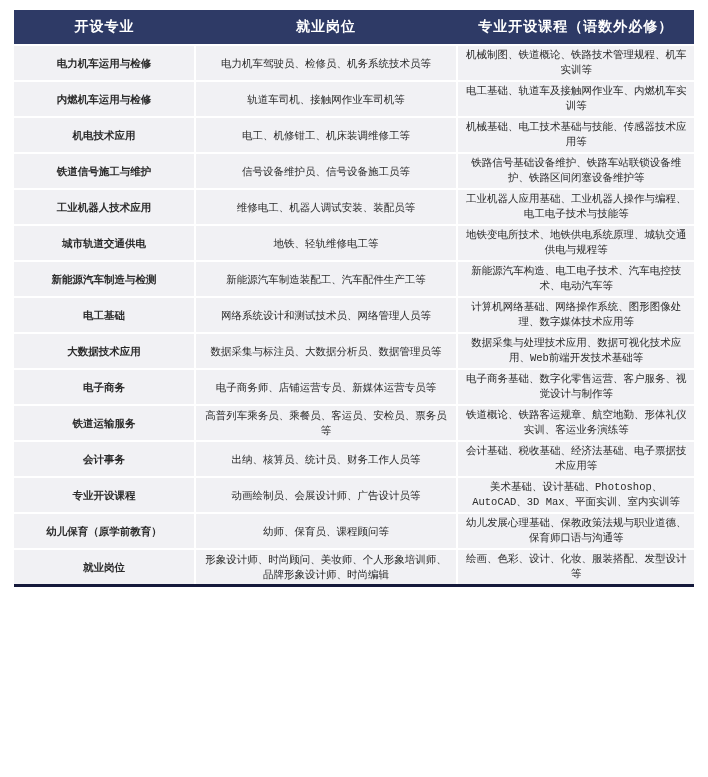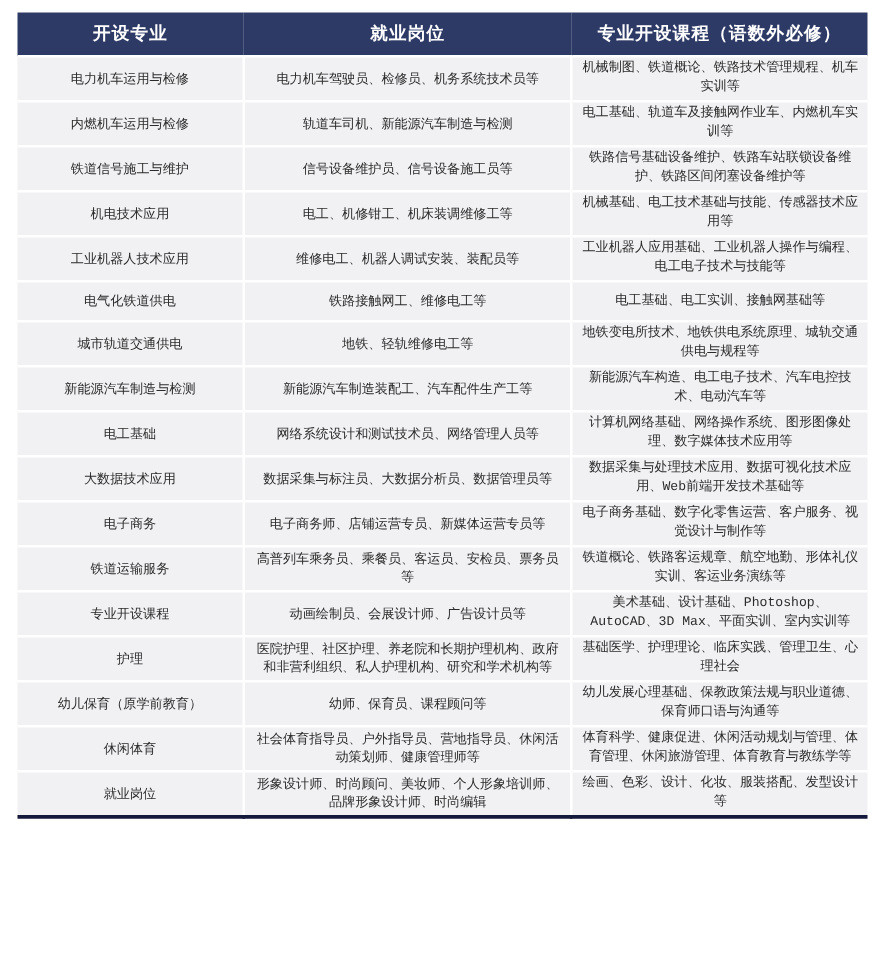--- a/index.html
+++ b/index.html
@@ -36,21 +36,21 @@
     background: #f1f1f4;
     color: #2b2b2b;
     font-size: 10.5px;
     line-height: 15px;
     text-align: center;
     vertical-align: middle;
     border: 2px solid #ffffff;
     padding: 2px 6px;
     height: 32px;
   }
-  tbody tr td:first-child { border-left: none; font-weight: normal; }
+  tbody tr td:first-child { border-left: none; font-weight: bold; }
   tbody tr td:last-child { border-right: none; font-family: Liberation Mono, monospace; }
   tbody tr:first-child td { border-top: 2px solid #ffffff; }
   tbody tr:last-child td { border-bottom: none; }
   col.c-major { width: 26.6%; }
   col.c-jobs  { width: 38.6%; }
   col.c-courses { width: 34.8%; }
 </style>
 </head>
 <body>
 
@@ -69,42 +69,37 @@
       </tr>
     </thead>
     <tbody>
         <tr>
     <td>电力机车运用与检修</td>
     <td>电力机车驾驶员、检修员、机务系统技术员等</td>
     <td>机械制图、铁道概论、铁路技术管理规程、机车实训等</td>
   </tr>
         <tr>
     <td>内燃机车运用与检修</td>
-    <td>轨道车司机、新能源汽车制造与检测</td>
+    <td>轨道车司机、接触网作业车司机等</td>
     <td>电工基础、轨道车及接触网作业车、内燃机车实训等</td>
+  </tr>
+        <tr>
+    <td>机电技术应用</td>
+    <td>电工、机修钳工、机床装调维修工等</td>
+    <td>机械基础、电工技术基础与技能、传感器技术应用等</td>
   </tr>
         <tr>
     <td>铁道信号施工与维护</td>
     <td>信号设备维护员、信号设备施工员等</td>
     <td>铁路信号基础设备维护、铁路车站联锁设备维护、铁路区间闭塞设备维护等</td>
   </tr>
         <tr>
-    <td>机电技术应用</td>
-    <td>电工、机修钳工、机床装调维修工等</td>
-    <td>机械基础、电工技术基础与技能、传感器技术应用等</td>
-  </tr>
-        <tr>
     <td>工业机器人技术应用</td>
     <td>维修电工、机器人调试安装、装配员等</td>
     <td>工业机器人应用基础、工业机器人操作与编程、电工电子技术与技能等</td>
-  </tr>
-        <tr>
-    <td>电气化铁道供电</td>
-    <td>铁路接触网工、维修电工等</td>
-    <td>电工基础、电工实训、接触网基础等</td>
   </tr>
         <tr>
     <td>城市轨道交通供电</td>
     <td>地铁、轻轨维修电工等</td>
     <td>地铁变电所技术、地铁供电系统原理、城轨交通供电与规程等</td>
   </tr>
         <tr>
     <td>新能源汽车制造与检测</td>
     <td>新能源汽车制造装配工、汽车配件生产工等</td>
     <td>新能源汽车构造、电工电子技术、汽车电控技术、电动汽车等</td>
@@ -123,38 +118,33 @@
     <td>电子商务</td>
     <td>电子商务师、店铺运营专员、新媒体运营专员等</td>
     <td>电子商务基础、数字化零售运营、客户服务、视觉设计与制作等</td>
   </tr>
         <tr>
     <td>铁道运输服务</td>
     <td>高普列车乘务员、乘餐员、客运员、安检员、票务员等</td>
     <td>铁道概论、铁路客运规章、航空地勤、形体礼仪实训、客运业务演练等</td>
   </tr>
         <tr>
+    <td>会计事务</td>
+    <td>出纳、核算员、统计员、财务工作人员等</td>
+    <td>会计基础、税收基础、经济法基础、电子票据技术应用等</td>
+  </tr>
+        <tr>
     <td>专业开设课程</td>
     <td>动画绘制员、会展设计师、广告设计员等</td>
     <td>美术基础、设计基础、Photoshop、AutoCAD、3D Max、平面实训、室内实训等</td>
   </tr>
         <tr>
-    <td>护理</td>
-    <td>医院护理、社区护理、养老院和长期护理机构、政府和非营利组织、私人护理机构、研究和学术机构等</td>
-    <td>基础医学、护理理论、临床实践、管理卫生、心理社会</td>
-  </tr>
-        <tr>
     <td>幼儿保育（原学前教育）</td>
     <td>幼师、保育员、课程顾问等</td>
     <td>幼儿发展心理基础、保教政策法规与职业道德、保育师口语与沟通等</td>
-  </tr>
-        <tr>
-    <td>休闲体育</td>
-    <td>社会体育指导员、户外指导员、营地指导员、休闲活动策划师、健康管理师等</td>
-    <td>体育科学、健康促进、休闲活动规划与管理、体育管理、休闲旅游管理、体育教育与教练学等</td>
   </tr>
         <tr>
     <td>就业岗位</td>
     <td>形象设计师、时尚顾问、美妆师、个人形象培训师、品牌形象设计师、时尚编辑</td>
     <td>绘画、色彩、设计、化妆、服装搭配、发型设计等</td>
   </tr>
       </tbody>
   </table>
 </div>
 

